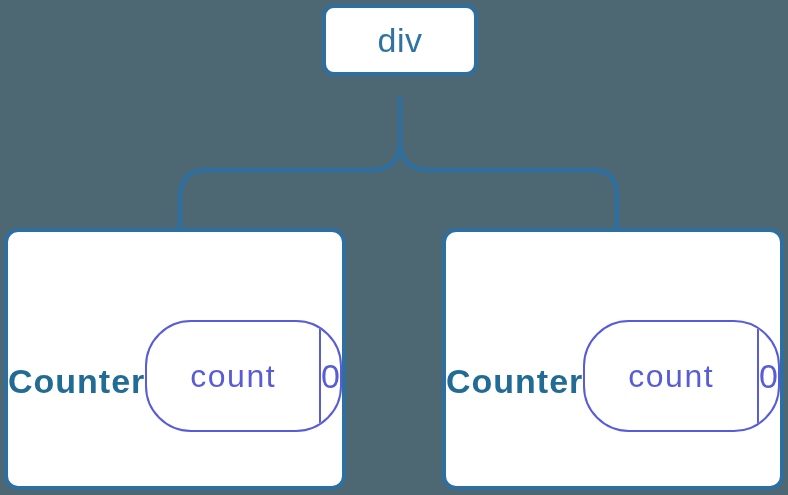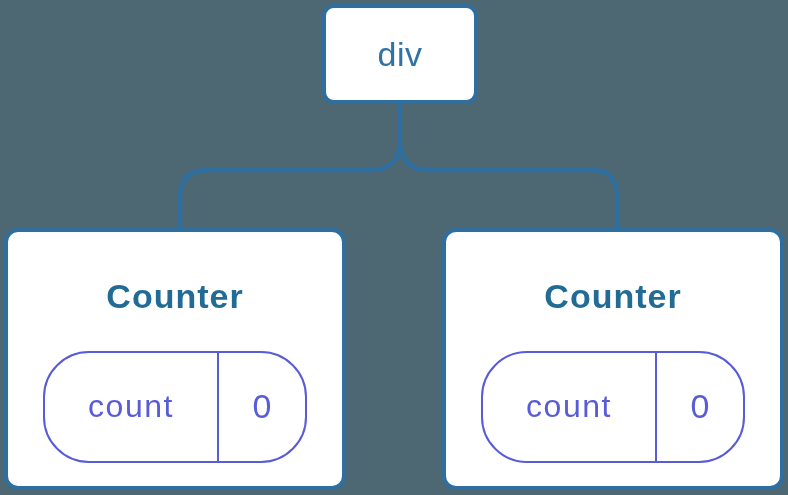--- a/index.html
+++ b/index.html
@@ -27,38 +27,38 @@
     width: 788px; height: 495px;
     pointer-events: none;
   }
   .node {
     position: absolute;
     background: var(--card-bg, #fff);
     border: 4px solid var(--connector, #2E6F9F);
   }
   .root-node {
     left: 322px; top: 4px;
-    width: 156px; height: 100px;
+    width: 156px; height: 72px;
     border-radius: 12px;
     display: flex;
     align-items: center;
     justify-content: center;
   }
   .root-label {
     color: var(--root-text, #2F73A4);
     font-size: 34px;
     font-weight: 500;
     letter-spacing: 0.5px;
   }
   .component-card {
     top: 228px;
     width: 342px; height: 262px;
     border-radius: 14px;
     display: flex;
-    flex-direction: column;
+    flex-direction: row;
     align-items: center;
   }
   .component-card.left  { left: 4px; }
   .component-card.right { left: 442px; }
   .component-title {
     margin-top: 44px;
     color: var(--title-text, #226B95);
     font-size: 34px;
     font-weight: 600;
     letter-spacing: 1px;

